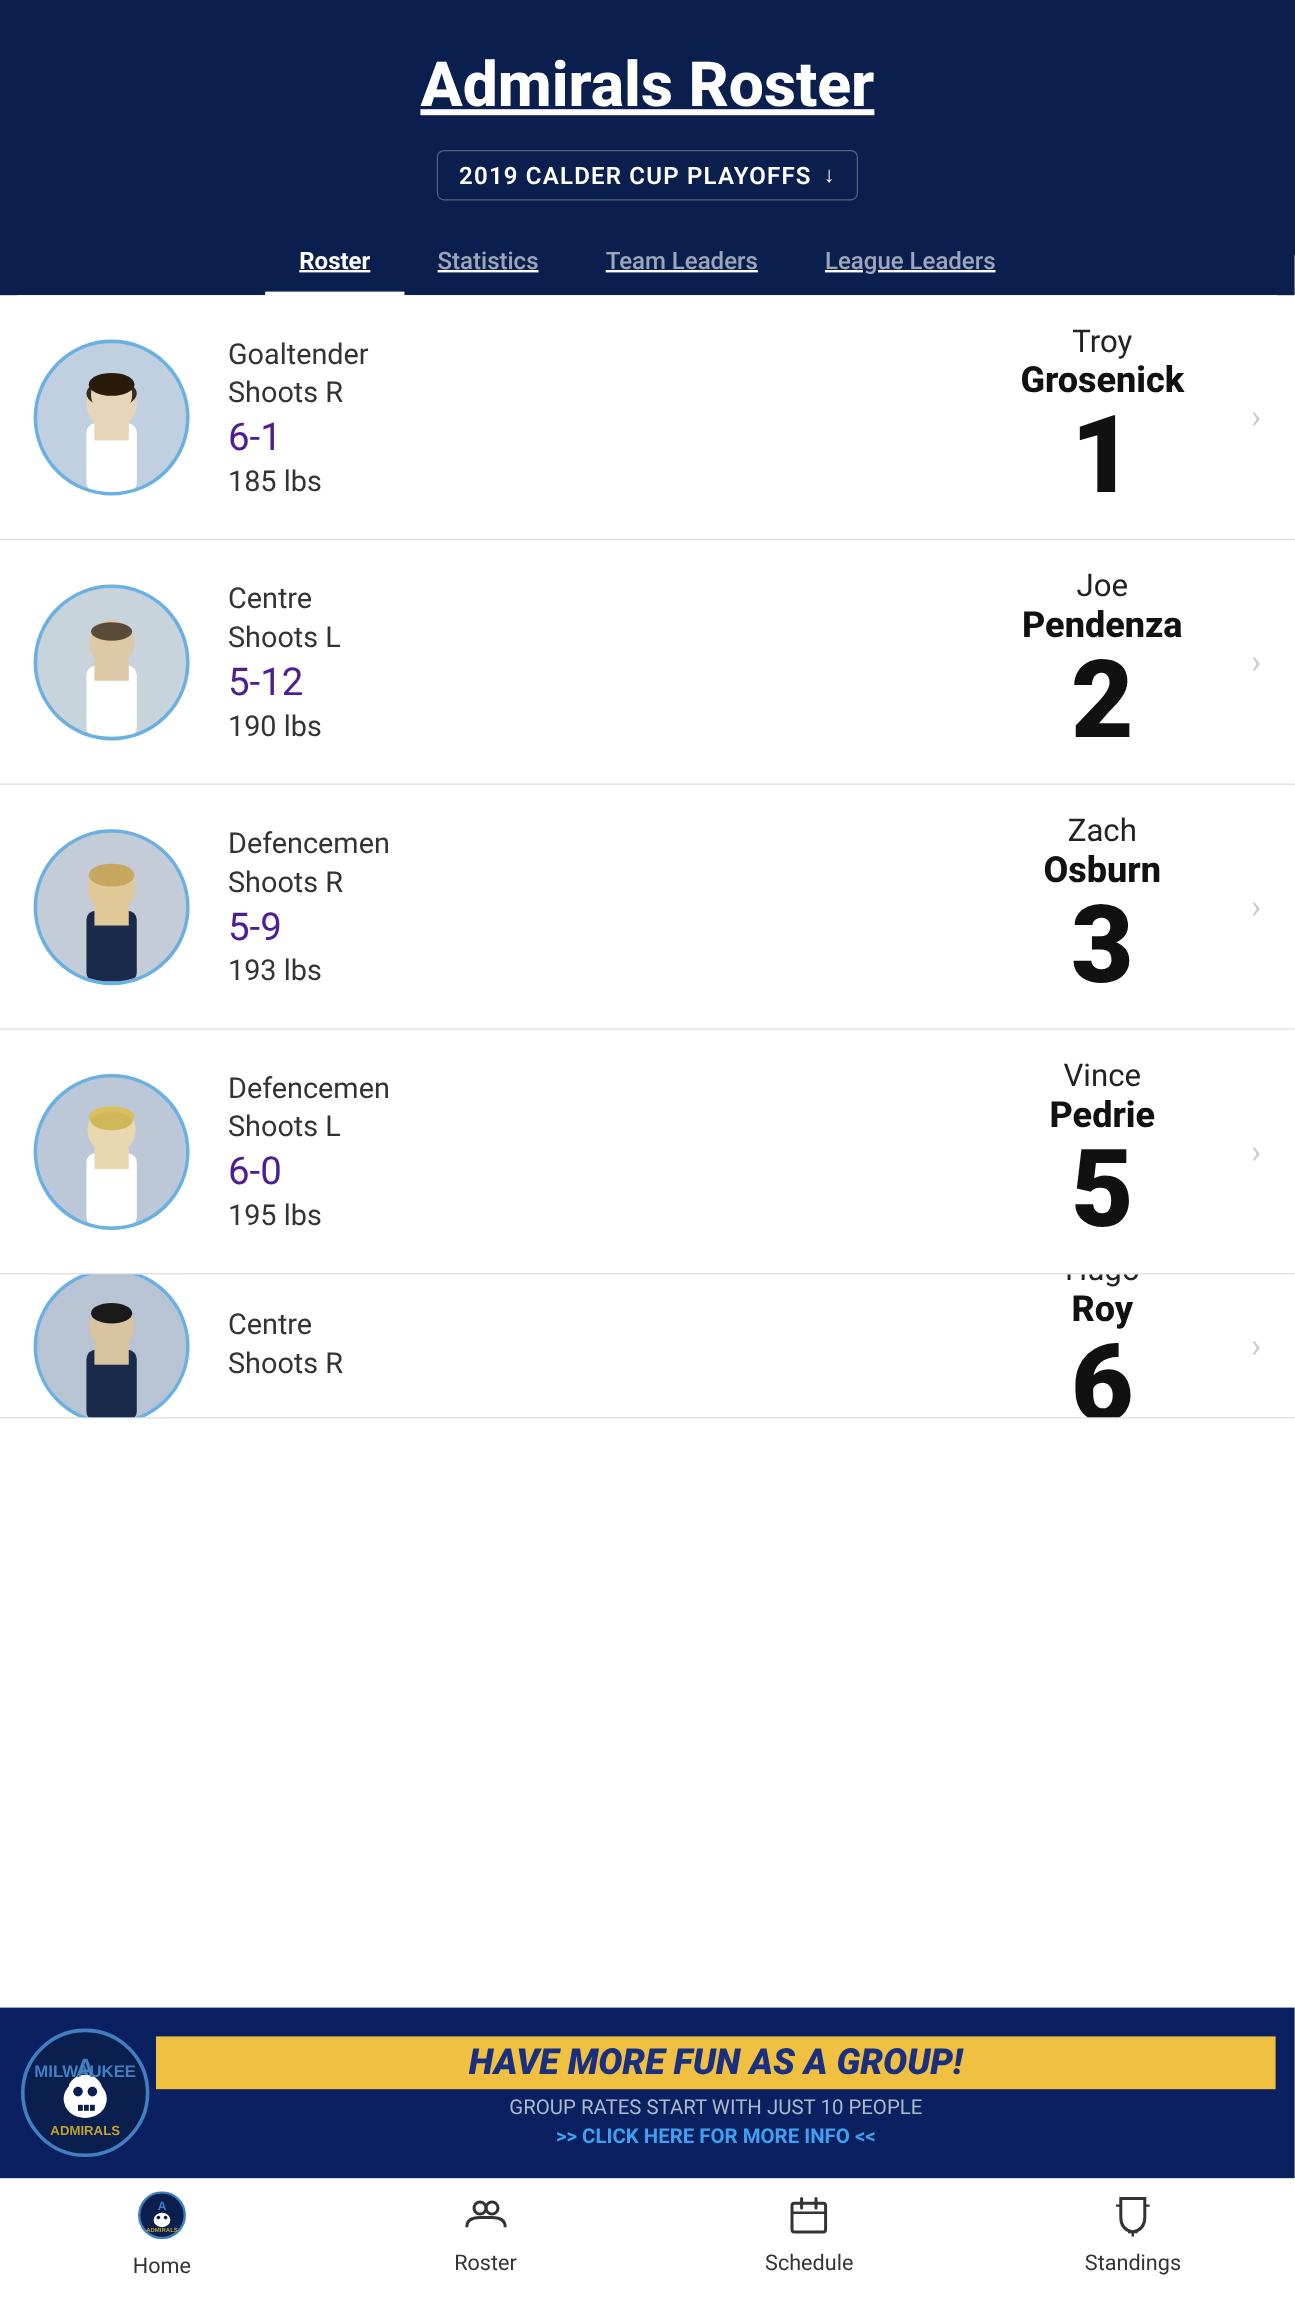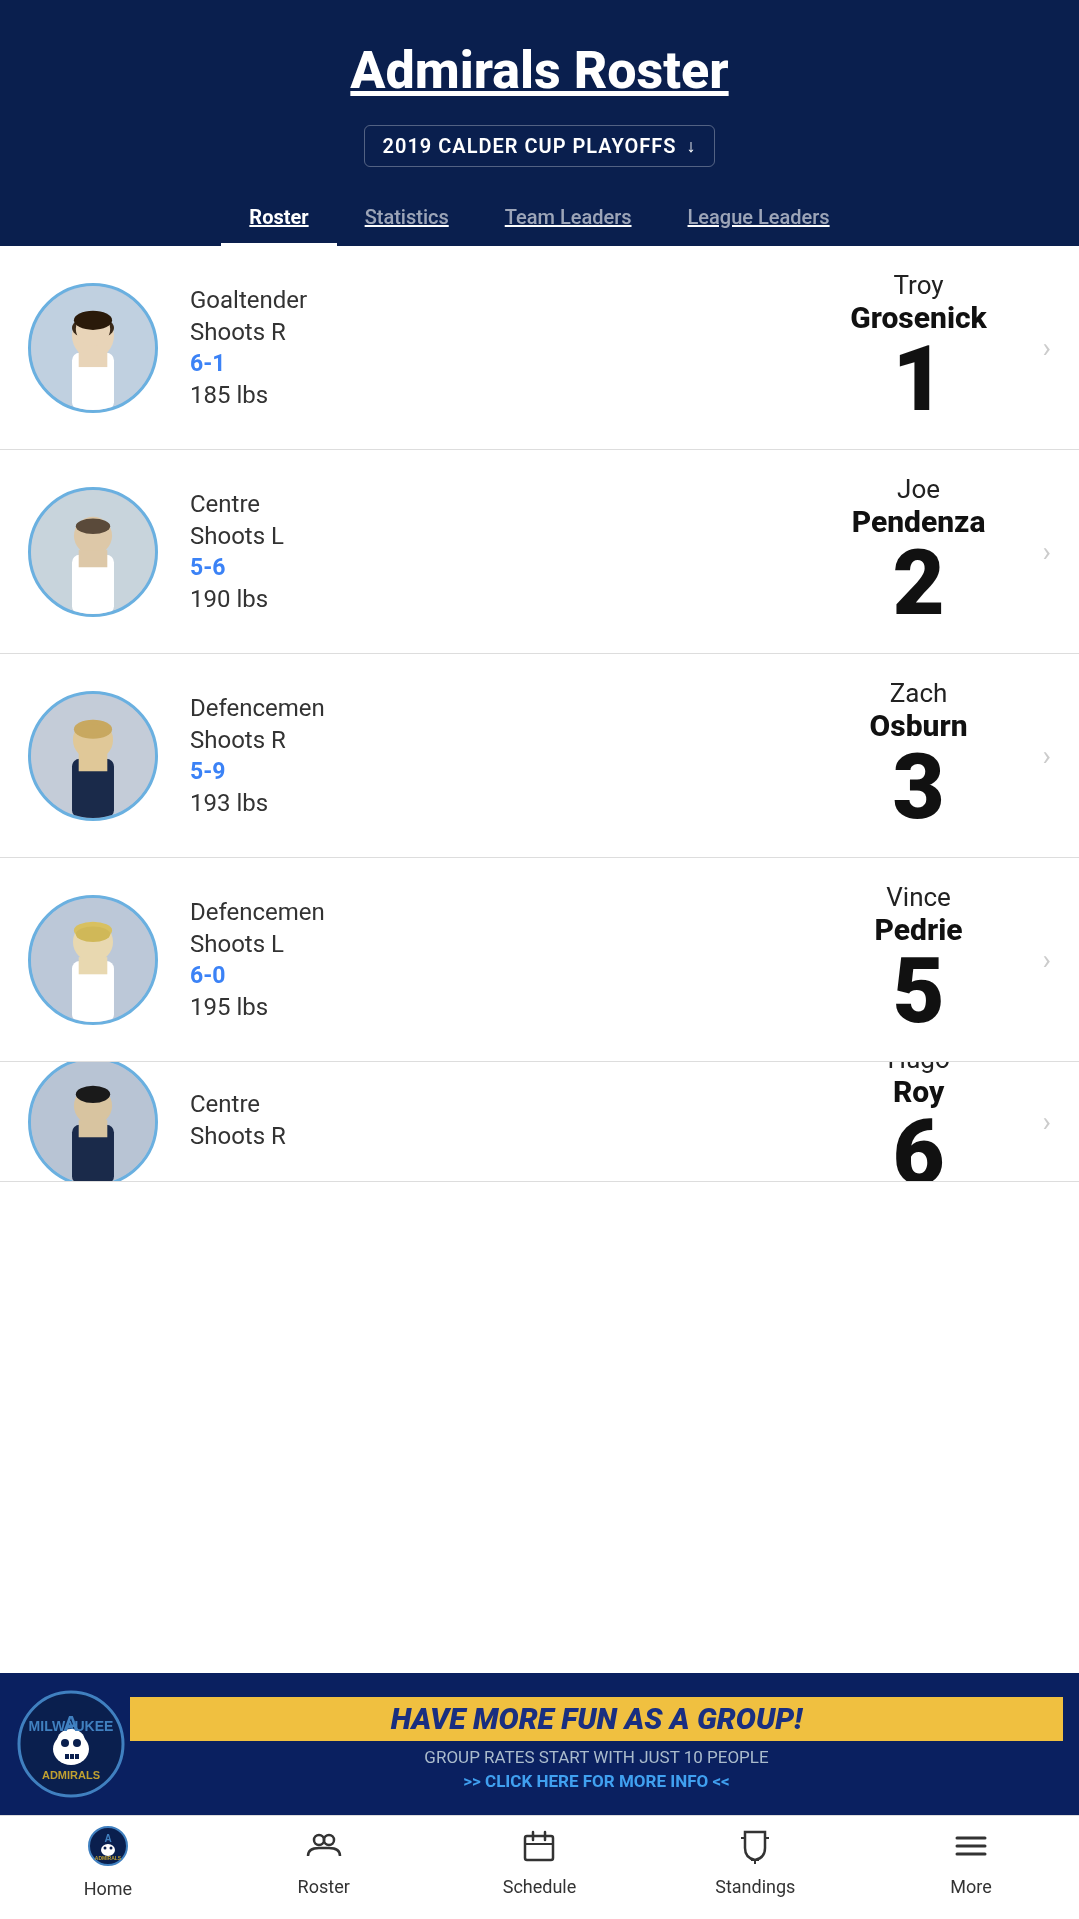--- a/index.html
+++ b/index.html
@@ -106,24 +106,23 @@
       font-size: 24px;
       color: #333;
       margin-bottom: 4px;
     }
     .player-shoots {
       font-size: 24px;
       color: #333;
       margin-bottom: 4px;
     }
     .player-height {
-      font-size: 23px;
-      color: #3b82f6;
+      font-size: 32px;
+      color: #4c1d95;
       margin-bottom: 4px;
-      font-weight: bold;
     }
     .player-weight {
       font-size: 24px;
       color: #333;
     }
 
     .player-identity {
       display: flex;
       flex-direction: column;
       align-items: center;
@@ -287,21 +286,21 @@
     <circle cx="65" cy="65" r="65" fill="#c8d4dc"></circle>
     <circle cx="65" cy="48" r="20" fill="#ddc8a8"></circle>
     <ellipse cx="65" cy="38" rx="18" ry="8" fill="#5a4a3a"></ellipse>
     <rect x="43" y="68" width="44" height="62" rx="8" fill="white"></rect>
     <rect x="50" y="63" width="30" height="18" fill="#ddc8a8"></rect>
   </svg>
     </div>
     <div class="player-info">
       <div class="player-position">Centre</div>
       <div class="player-shoots">Shoots L</div>
-      <div class="player-height">5-6</div>
+      <div class="player-height">5-12</div>
       <div class="player-weight">190 lbs</div>
     </div>
     <div class="player-identity">
       <span class="player-firstname">Joe</span>
       <span class="player-lastname">Pendenza</span>
       <span class="player-number">2</span>
     </div>
     <span class="chevron-right">›</span>
   </div>
     <div class="player-row">
@@ -438,21 +437,13 @@
     <div class="bottom-nav-item">
     <span class="nav-icon"><svg width="36" height="36" viewBox="0 0 36 36">
           <path d="M8 4 L28 4 L28 20 Q28 30 18 32 Q8 30 8 20 Z" fill="none" stroke="#333" stroke-width="2.5"></path>
           <line x1="4" y1="10" x2="8" y2="10" stroke="#333" stroke-width="2"></line>
           <line x1="28" y1="10" x2="32" y2="10" stroke="#333" stroke-width="2"></line>
           <line x1="14" y1="32" x2="22" y2="32" stroke="#333" stroke-width="2"></line>
           <line x1="18" y1="32" x2="18" y2="36" stroke="#333" stroke-width="2"></line>
         </svg></span>
     <span class="nav-label">Standings</span>
   </div>
-    <div class="bottom-nav-item">
-    <span class="nav-icon"><svg width="36" height="36" viewBox="0 0 36 36">
-          <line x1="4" y1="10" x2="32" y2="10" stroke="#333" stroke-width="3" stroke-linecap="round"></line>
-          <line x1="4" y1="18" x2="32" y2="18" stroke="#333" stroke-width="3" stroke-linecap="round"></line>
-          <line x1="4" y1="26" x2="32" y2="26" stroke="#333" stroke-width="3" stroke-linecap="round"></line>
-        </svg></span>
-    <span class="nav-label">More</span>
-  </div>
   </div>
 
 </body></html>

